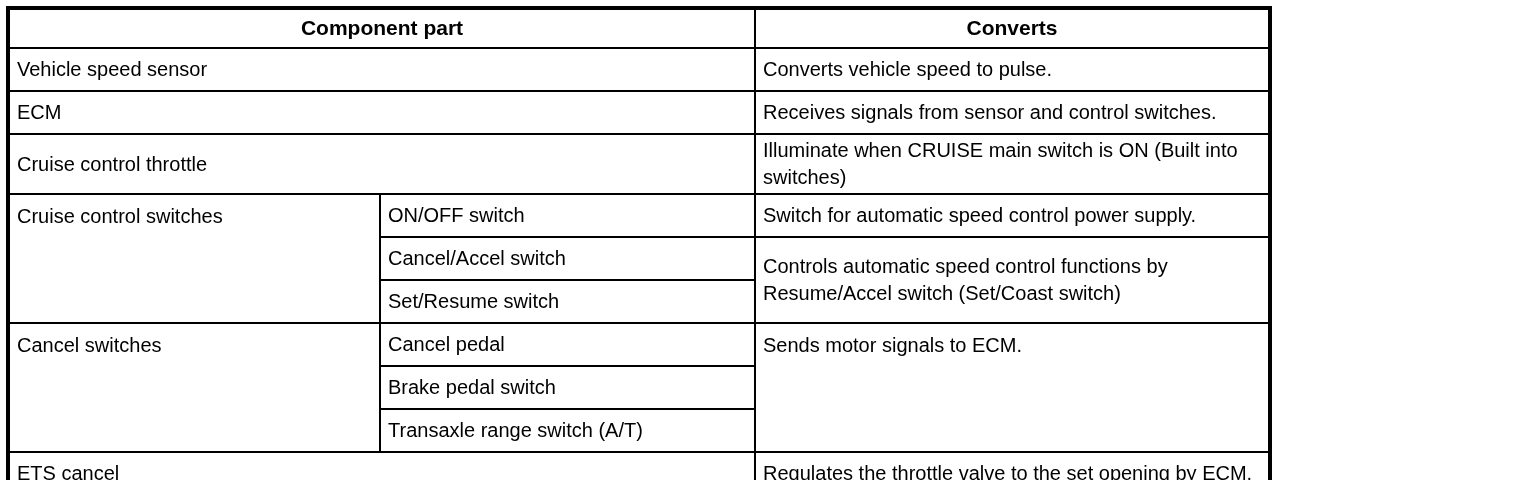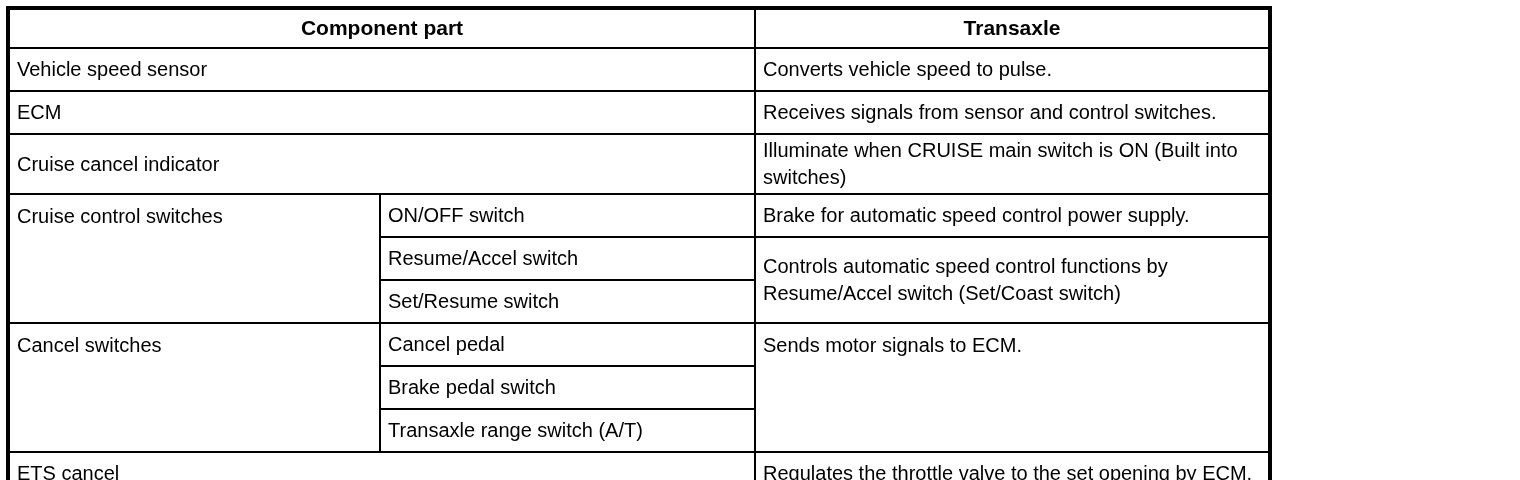--- a/index.html
+++ b/index.html
@@ -62,43 +62,43 @@
 <div class="table-wrap">
   <table class="spec-table">
     <colgroup>
       <col class="c1">
       <col class="c2">
       <col class="c3">
     </colgroup>
     <thead>
       <tr>
         <th colspan="2">Component part</th>
-        <th>Transaxle</th>
+        <th>Converts</th>
       </tr>
     </thead>
     <tbody>
       <tr class="r">
         <td colspan="2">Vehicle speed sensor</td>
         <td>Converts vehicle speed to pulse.</td>
       </tr>
       <tr class="r">
         <td colspan="2">ECM</td>
         <td>Receives signals from sensor and control switches.</td>
       </tr>
       <tr class="r">
-        <td colspan="2">Cruise cancel indicator</td>
+        <td colspan="2">Cruise control throttle</td>
         <td>Illuminate when CRUISE main switch is ON (Built into switches)</td>
       </tr>
       <tr class="r">
         <td rowspan="3" class="top">Cruise control switches</td>
         <td>ON/OFF switch</td>
-        <td>Brake for automatic speed control power supply.</td>
+        <td>Switch for automatic speed control power supply.</td>
       </tr>
       <tr class="r">
-        <td>Resume/Accel switch</td>
+        <td>Cancel/Accel switch</td>
         <td rowspan="2">
           <div class="wrap-limit">Controls automatic speed control functions by Resume/Accel switch (Set/Coast switch)</div>
         </td>
       </tr>
       <tr class="r">
         <td>Set/Resume switch</td>
       </tr>
       <tr class="r">
         <td rowspan="3" class="top">Cancel switches</td>
         <td>Cancel pedal</td>

